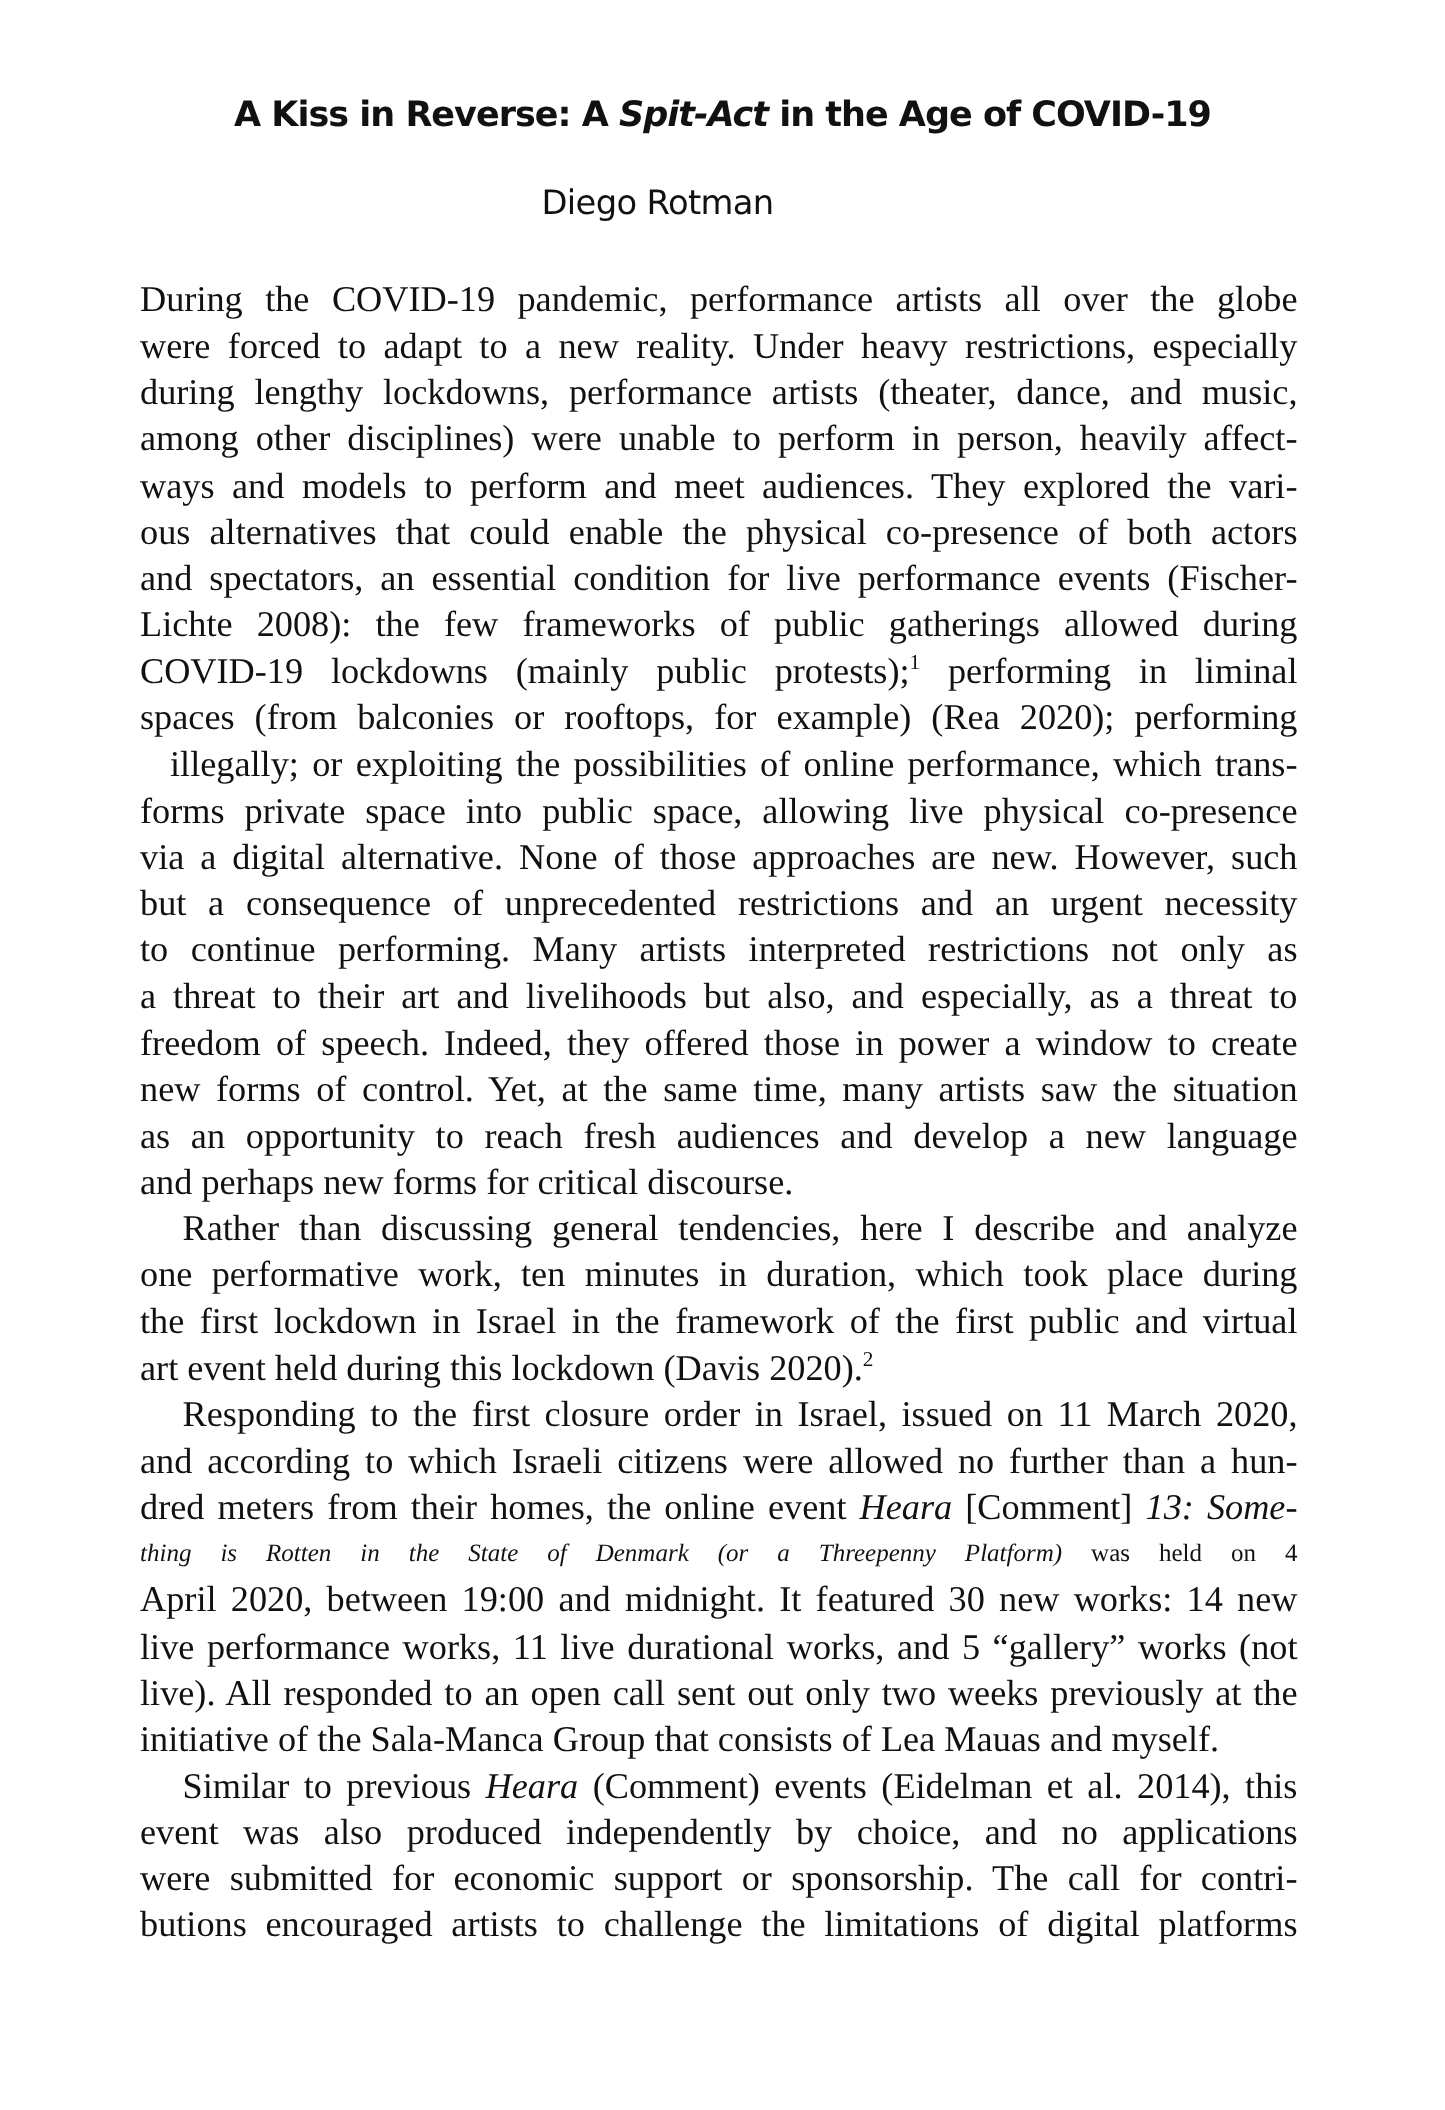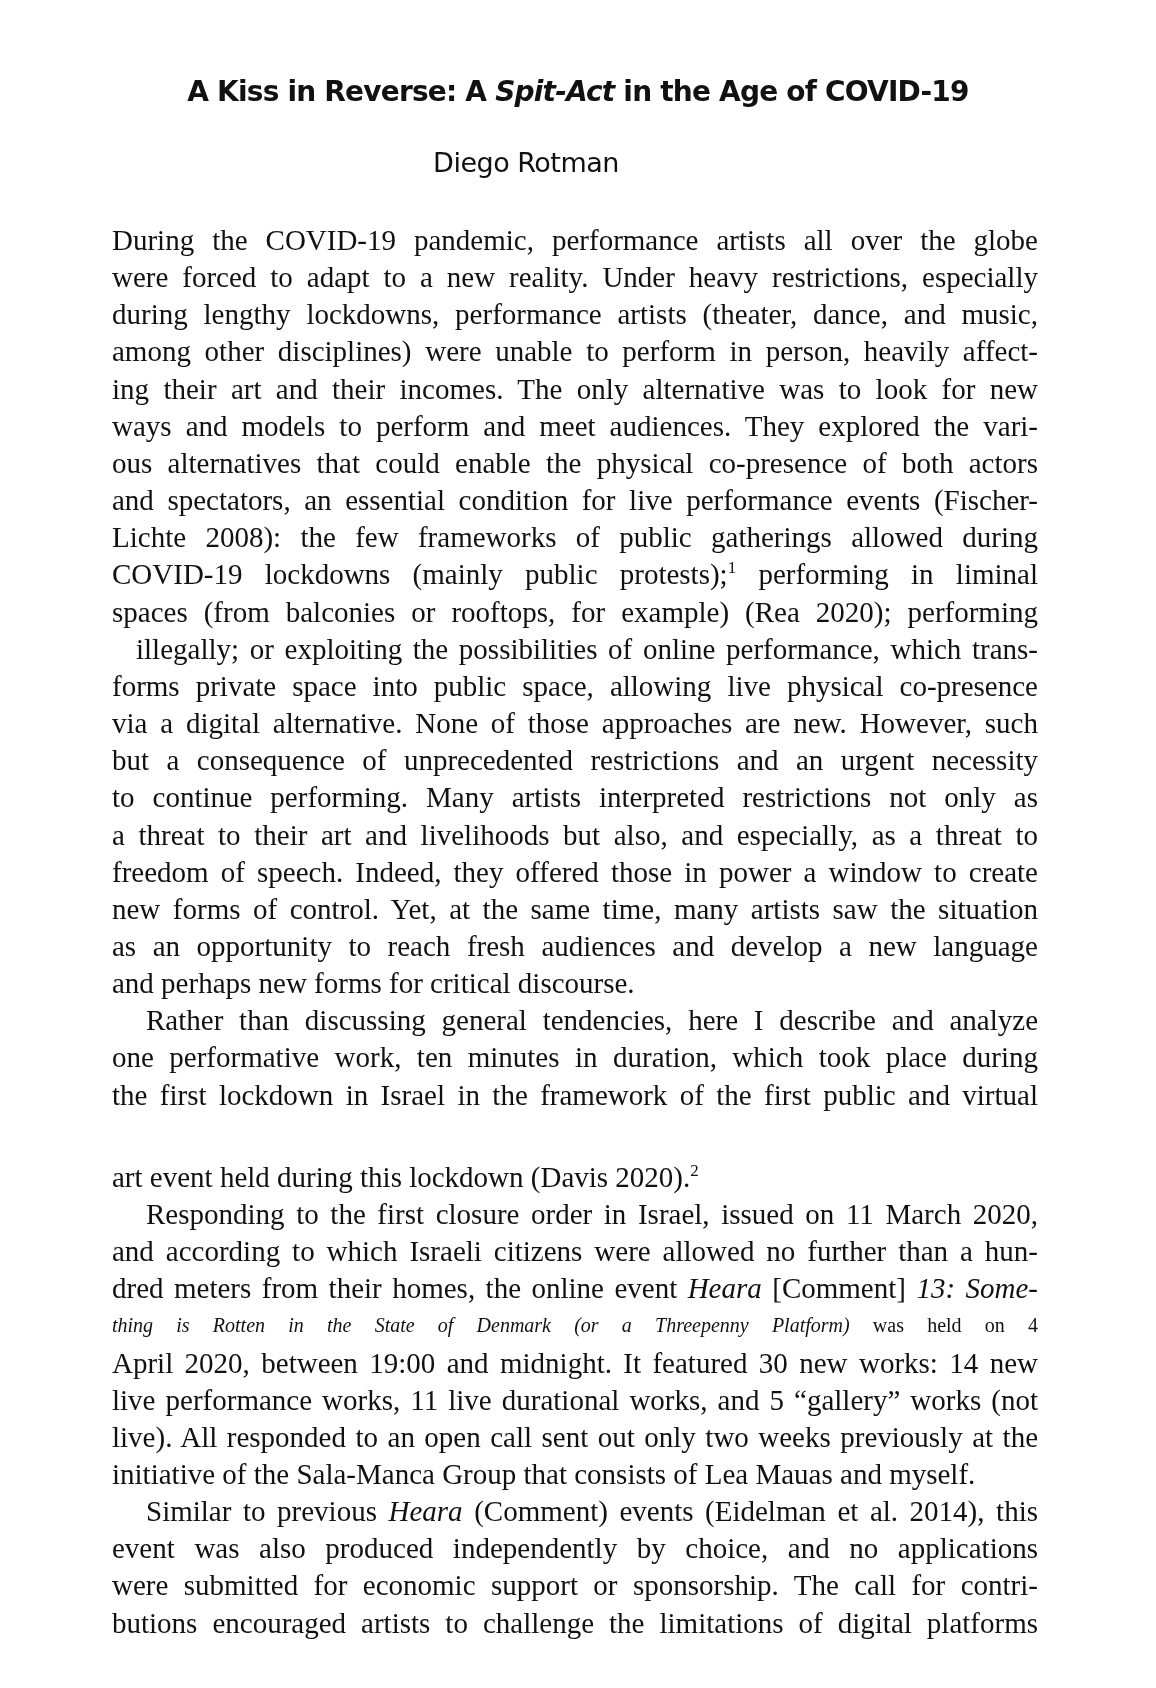--- a/index.html
+++ b/index.html
@@ -23,41 +23,40 @@
 <div class="title">
   <span>A Kiss in Reverse: A </span><i>Spit-Act</i><span> in the Age of COVID-19</span>
 </div>
 <div class="author">Diego Rotman</div>
 
 <div class="body" id="body">
     <div class="line" style="white-space: normal;"><span>During the COVID-19 pandemic, performance artists all over the globe</span></div>
     <div class="line" style="white-space: normal;"><span>were forced to adapt to a new reality. Under heavy restrictions, especially</span></div>
     <div class="line" style="white-space: normal;"><span>during lengthy lockdowns, performance artists (theater, dance, and music,</span></div>
     <div class="line" style="white-space: normal;"><span>among other disciplines) were unable to perform in person, heavily affect-</span></div>
-    <div class="line" style="white-space: normal;"><span>ing their art and their incomes. The only alternative was to look for new</span></div>
     <div class="line" style="white-space: normal;"><span>ways and models to perform and meet audiences. They explored the vari-</span></div>
     <div class="line" style="white-space: normal;"><span>ous alternatives that could enable the physical co-presence of both actors</span></div>
     <div class="line" style="white-space: normal;"><span>and spectators, an essential condition for live performance events (Fischer-</span></div>
     <div class="line" style="white-space: normal;"><span>Lichte 2008): the few frameworks of public gatherings allowed during</span></div>
     <div class="line" style="white-space: normal;"><span>COVID-19 lockdowns (mainly public protests);</span><sup>1</sup><span> performing in liminal</span></div>
     <div class="line" style="white-space: normal;"><span>spaces (from balconies or rooftops, for example) (Rea 2020); performing</span></div>
     <div class="line" style="white-space: normal; margin-left: 24px;"><span>illegally; or exploiting the possibilities of online performance, which trans-</span></div>
     <div class="line" style="white-space: normal;"><span>forms private space into public space, allowing live physical co-presence</span></div>
     <div class="line" style="white-space: normal;"><span>via a digital alternative. None of those approaches are new. However, such</span></div>
     <div class="line" style="white-space: normal;"><span>but a consequence of unprecedented restrictions and an urgent necessity</span></div>
     <div class="line" style="white-space: normal;"><span>to continue performing. Many artists interpreted restrictions not only as</span></div>
     <div class="line" style="white-space: normal;"><span>a threat to their art and livelihoods but also, and especially, as a threat to</span></div>
     <div class="line" style="white-space: normal;"><span>freedom of speech. Indeed, they offered those in power a window to create</span></div>
     <div class="line" style="white-space: normal;"><span>new forms of control. Yet, at the same time, many artists saw the situation</span></div>
     <div class="line" style="white-space: normal;"><span>as an opportunity to reach fresh audiences and develop a new language</span></div>
     <div class="line last" style="white-space: normal;"><span>and perhaps new forms for critical discourse.</span></div>
     <div class="line indent" style="white-space: normal;"><span>Rather than discussing general tendencies, here I describe and analyze</span></div>
     <div class="line" style="white-space: normal;"><span>one performative work, ten minutes in duration, which took place during</span></div>
     <div class="line" style="white-space: normal;"><span>the first lockdown in Israel in the framework of the first public and virtual</span></div>
-    <div class="line last" style="white-space: normal; margin-top: 45px;"><span>art event held during this lockdown (Davis 2020).</span><sup>2</sup></div>
+    <div class="line last" style="white-space: normal;"><span>art event held during this lockdown (Davis 2020).</span><sup>2</sup></div>
     <div class="line indent" style="white-space: normal;"><span>Responding to the first closure order in Israel, issued on 11 March 2020,</span></div>
     <div class="line" style="white-space: normal;"><span>and according to which Israeli citizens were allowed no further than a hun-</span></div>
     <div class="line" style="white-space: normal;"><span>dred meters from their homes, the online event </span><i>Heara</i><span> [Comment] </span><i>13: Some-</i></div>
     <div class="line" style="white-space: normal; font-size: 20px;"><i>thing is Rotten in the State of Denmark (or a Threepenny Platform)</i><span> was held on 4</span></div>
     <div class="line" style="white-space: normal;"><span>April 2020, between 19:00 and midnight. It featured 30 new works: 14 new</span></div>
     <div class="line" style="white-space: normal;"><span>live performance works, 11 live durational works, and 5 “gallery” works (not</span></div>
     <div class="line" style="white-space: normal;"><span>live). All responded to an open call sent out only two weeks previously at the</span></div>
     <div class="line last" style="white-space: normal;"><span>initiative of the Sala-Manca Group that consists of Lea Mauas and myself.</span></div>
     <div class="line indent" style="white-space: normal;"><span>Similar to previous </span><i>Heara</i><span> (Comment) events (Eidelman et al. 2014), this</span></div>
     <div class="line" style="white-space: normal;"><span>event was also produced independently by choice, and no applications</span></div>

